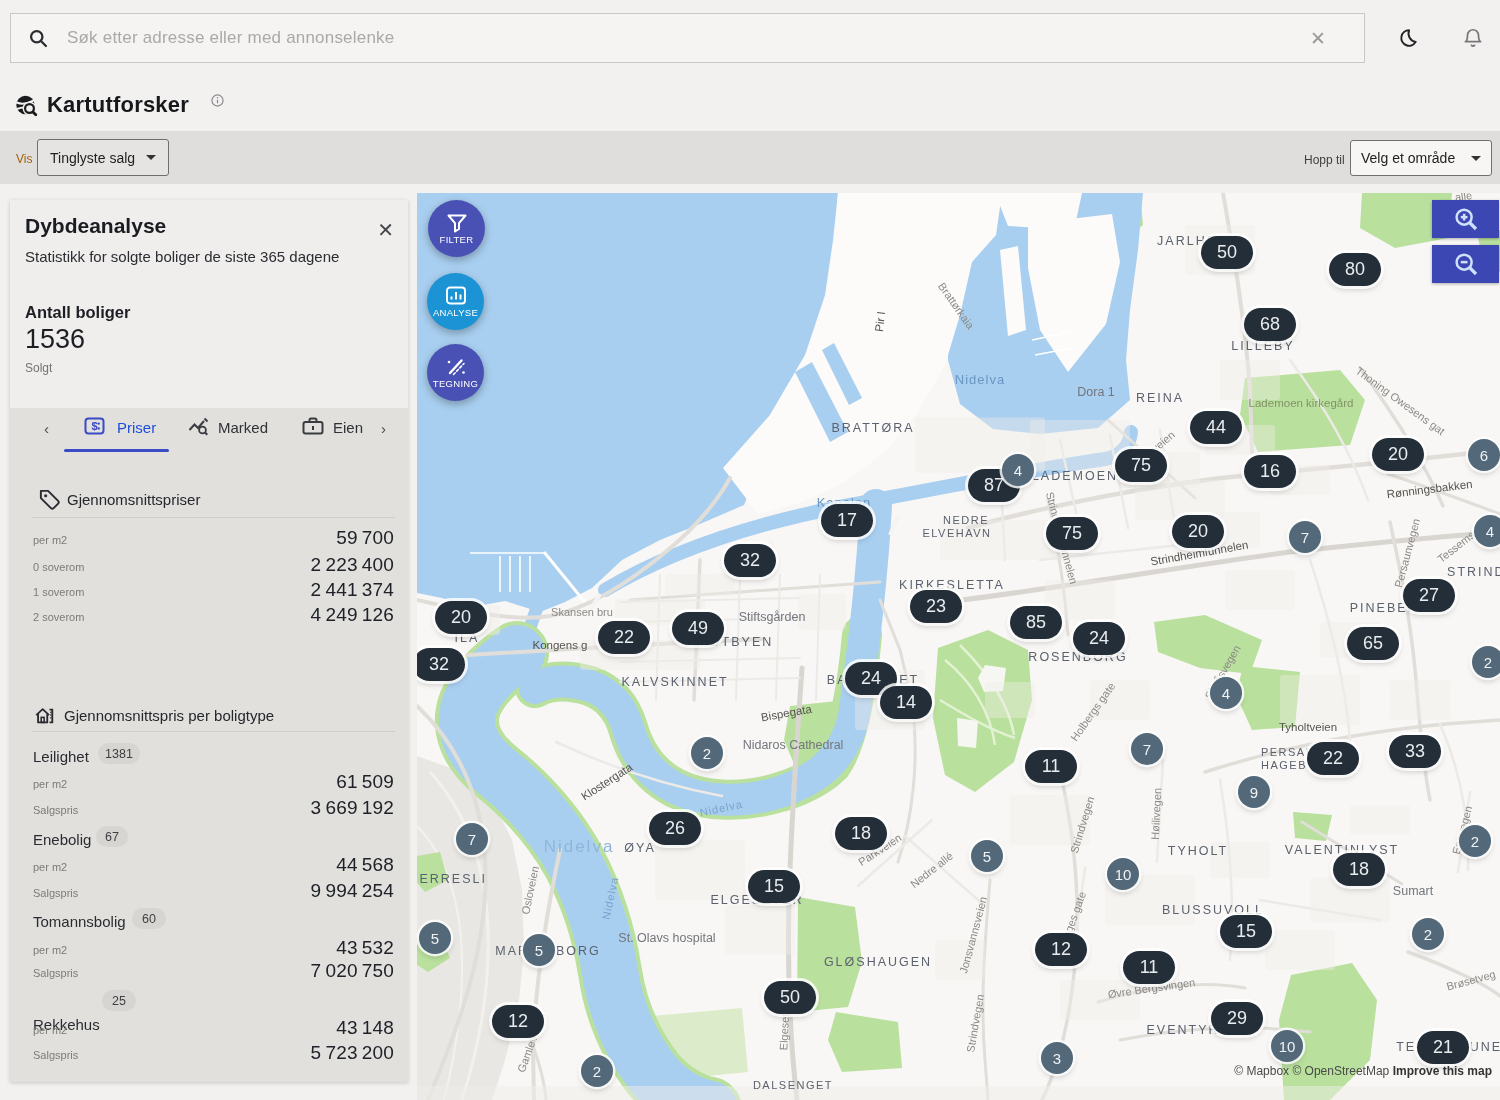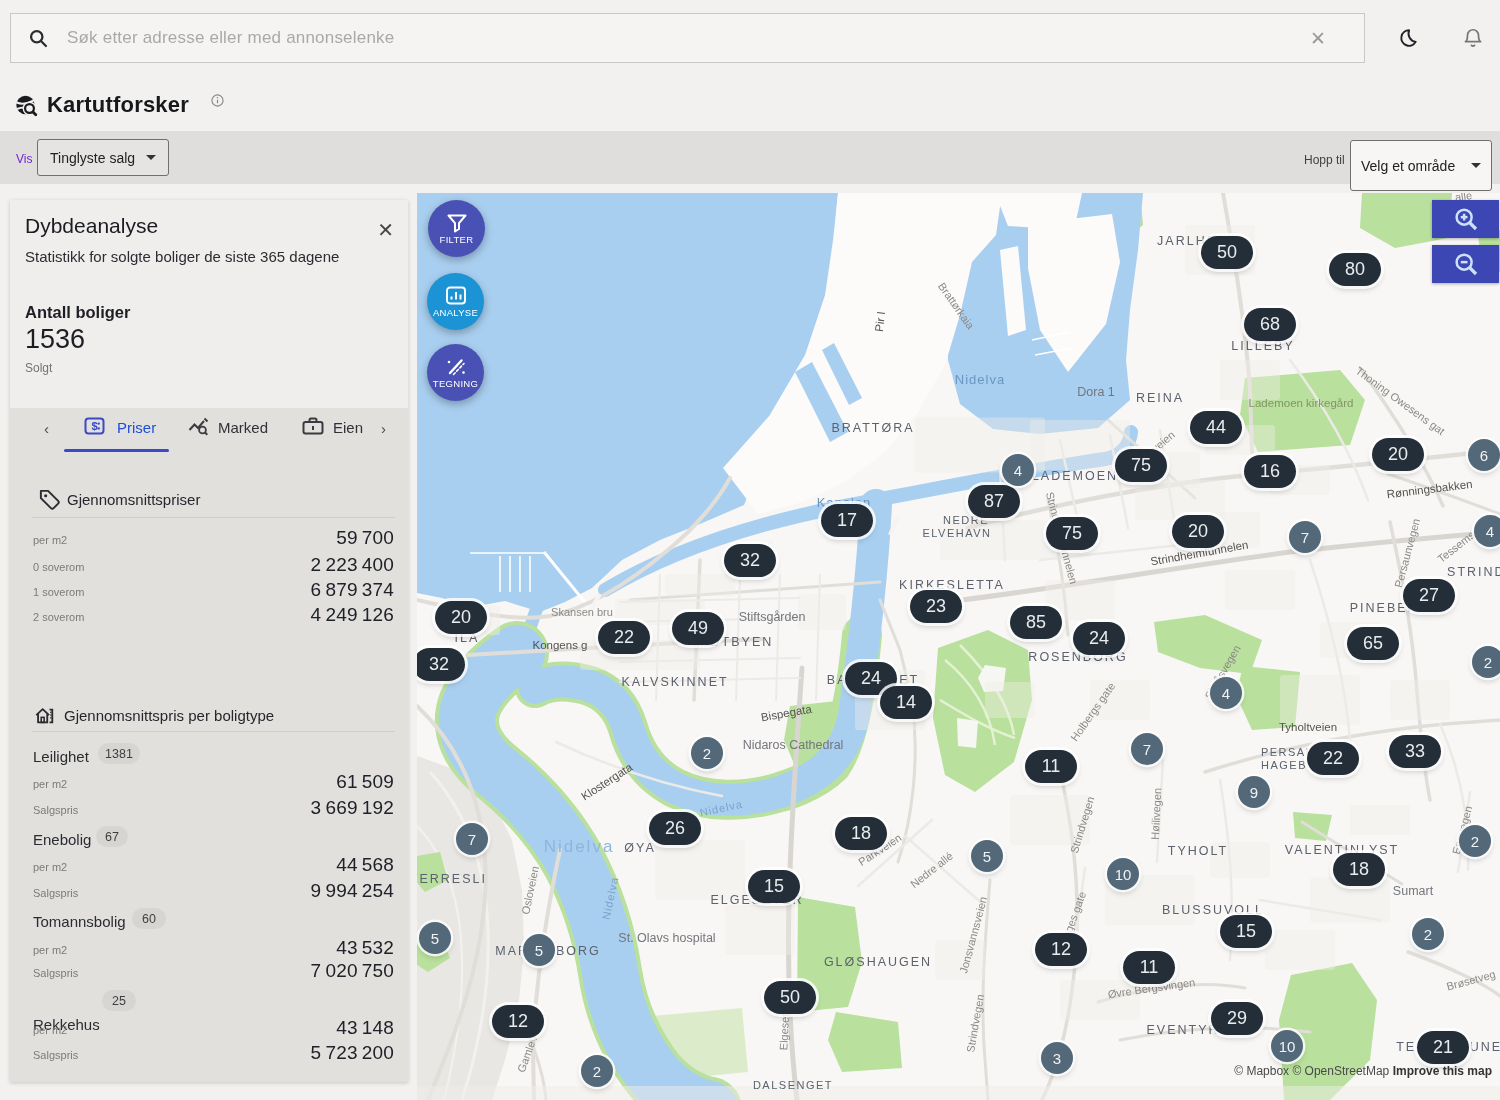--- a/index.html
+++ b/index.html
@@ -6,21 +6,21 @@
 
 .search{position:absolute;left:10px;top:13px;width:1355px;height:50px;background:#f5f4f2;border:1px solid #c9c8c6;display:flex;align-items:center;padding-left:17px}
 .search .ph{color:#a9a9a7;font-size:17px;margin-left:18px;letter-spacing:.2px}
 .search .x{position:absolute;right:38px;color:#9a9a98;font-size:19px}
 .iconbtn{position:absolute;top:27px}
 .title{position:absolute;left:14px;top:92px;display:flex;align-items:center}
 .title .t{font-size:22px;font-weight:bold;color:#17181c;letter-spacing:.2px}
 .title .i{margin-left:22px;margin-top:-6px}
 
 .toolbar{position:absolute;left:0;top:131px;width:1500px;height:53px;background:#e0dedc}
-.toolbar .vis{position:absolute;left:16px;top:21px;font-size:12px;color:#6d28d9}
+.toolbar .vis{position:absolute;left:16px;top:21px;font-size:12px;color:#a16207}
 .sel{position:absolute;border:1px solid #6f6f6d;border-radius:3px;background:#e6e4e2;font-size:14px;color:#222;display:flex;align-items:center}
 .sel .car{width:0;height:0;border-left:5px solid transparent;border-right:5px solid transparent;border-top:5px solid #333;margin-left:auto}
 .hopp{position:absolute;left:1304px;top:22px;font-size:12px;color:#3f3f3f}
 
 .map{position:absolute;left:417px;top:193px;width:1083px;height:907px;overflow:hidden;background:#f8f7f5}
 svg text{font-family:"Liberation Sans",sans-serif}
 text.pl{fill:#5b626e;font-size:12.5px;letter-spacing:2px;text-anchor:middle}
 text.pl2{fill:#5b626e;font-size:11px;letter-spacing:1.5px;text-anchor:middle}
 text.st{fill:#8b8985;font-size:11px;text-anchor:middle}
 text.stb{fill:#55544f;font-size:11.5px;text-anchor:middle}
@@ -31,21 +31,21 @@
 text.pk{fill:#84936a;font-size:11.5px;text-anchor:middle}
 .pill{position:absolute;width:52px;height:33px;background:#242e38;border-radius:17px;color:#e8ecef;font-size:18px;display:flex;align-items:center;justify-content:center;box-shadow:0 0 0 3px rgba(255,255,255,.82),0 3px 6px rgba(0,0,0,.22)}
 .circ{position:absolute;width:32px;height:32px;background:#53697a;border-radius:50%;color:#f0f3f5;font-size:15px;display:flex;align-items:center;justify-content:center;box-shadow:0 0 0 2.5px rgba(255,255,255,.82),0 3px 6px rgba(0,0,0,.2)}
 .fab{position:absolute;width:57px;height:57px;border-radius:50%;display:flex;flex-direction:column;align-items:center;justify-content:center;color:#fff;font-size:9.5px;letter-spacing:.3px;box-shadow:0 3px 8px rgba(0,0,0,.3)}
 .fab svg{margin-bottom:1px}
 .zoomb{position:absolute;left:1015px;width:67px;height:38px;background:#3c47b4;display:flex;align-items:center;justify-content:center;box-shadow:0 1px 3px rgba(0,0,0,.3)}
 .attr{position:absolute;right:8px;bottom:22px;font-size:12px;color:#4a4a4a}
 .attr b{color:#343434}
 
 .panel{position:absolute;left:10px;top:200px;width:398px;height:882px;background:#efeeec;box-shadow:0 1px 4px rgba(0,0,0,.18)}
-.panel .hd{position:absolute;left:15px;top:14px;font-size:21px;font-weight:normal;color:#1b1c22}
+.panel .hd{position:absolute;left:15px;top:14px;font-size:21px;font-weight:bold;color:#1b1c22}
 .panel .x{position:absolute;right:14px;top:18px;font-size:20px;color:#46474b}
 .panel .sub{position:absolute;left:15px;top:48px;font-size:15px;color:#2c2d33}
 .panel .ab{position:absolute;left:15px;top:103px;font-size:16.5px;font-weight:bold;color:#1d1e24}
 .panel .big{position:absolute;left:15px;top:124px;font-size:27px;color:#1d1e24}
 .panel .solgt{position:absolute;left:15px;top:161px;font-size:12px;color:#74746f}
 .lower{position:absolute;left:0;top:208px;width:398px;height:674px;background:#e1e0dd}
 .tabs{position:absolute;left:0;top:0;width:398px;height:47px}
 .tabs .ch{position:absolute;top:12px;font-size:15px;color:#4a4b50}
 .tabs .ic{position:absolute;top:9px}
 .tabs .tx{position:absolute;top:11px;font-size:15px}
@@ -88,21 +88,21 @@
     <span class="i"><svg width="13" height="13" viewBox="0 0 14 14">
         <circle cx="7" cy="7" r="6" fill="none" stroke="#85858a" stroke-width="1.2"></circle>
         <line x1="7" y1="6.2" x2="7" y2="10" stroke="#85858a" stroke-width="1.3"></line>
         <circle cx="7" cy="4" r=".8" fill="#85858a"></circle>
       </svg></span>
   </div>
 <div class="toolbar">
   <span class="vis">Vis</span>
   <div class="sel" style="left:37px;top:8px;width:132px;height:37px;padding:17px 12px">Tinglyste salg<span class="car"></span></div>
   <span class="hopp">Hopp til</span>
-  <div class="sel" style="left:1350px;top:9px;width:142px;height:51px;padding:5px 10px;background:#f7f6f4">Velg et område<span class="car"></span></div>
+  <div class="sel" style="left:1350px;top:9px;width:142px;height:36px;padding:5px 10px;background:#f7f6f4">Velg et område<span class="car"></span></div>
 </div>
 <div class="map">
 <svg width="1083" height="907" viewBox="0 0 1083 907" style="position:absolute;left:0;top:0">
 <g transform="translate(-417,-193)">
 <rect x="417" y="193" width="1083" height="907" fill="#f8f7f5"></rect>
 <polygon points="417,756 462,772 492,800 512,840 522,890 524,950 518,1010 505,1060 492,1100 417,1100" fill="#e9e7e3"></polygon>
 <path d="M 430,772 C 465,810 486,865 488,930 C 490,990 478,1050 462,1100" stroke="#f3f1ee" stroke-width="3" fill="none"></path>
 <path d="M 417,826 C 446,856 461,902 462,960 C 463,1010 454,1060 444,1100" stroke="#f3f1ee" stroke-width="2" fill="none"></path>
 <polygon points="1245,378 1340,370 1365,400 1350,445 1258,452 1240,415" fill="#b9e09c"></polygon>
 <polygon points="1098,193 1140,193 1143,225 1120,243 1098,230" fill="#b9e09c"></polygon>
@@ -301,21 +301,21 @@
 <text class="pk" x="1301" y="407">Lademoen kirkegård</text>
 </g>
     </svg>
 <div class="pill" style="left:784px;top:43px">50</div>
 <div class="pill" style="left:912px;top:60px">80</div>
 <div class="pill" style="left:827px;top:115px">68</div>
 <div class="pill" style="left:773px;top:218px">44</div>
 <div class="pill" style="left:698px;top:256px">75</div>
 <div class="pill" style="left:827px;top:262px">16</div>
 <div class="pill" style="left:955px;top:245px">20</div>
-<div class="pill" style="left:551px;top:292px">87</div>
+<div class="pill" style="left:551px;top:276px">87</div>
 <div class="pill" style="left:404px;top:311px">17</div>
 <div class="pill" style="left:629px;top:324px">75</div>
 <div class="pill" style="left:755px;top:322px">20</div>
 <div class="pill" style="left:307px;top:351px">32</div>
 <div class="pill" style="left:493px;top:397px">23</div>
 <div class="pill" style="left:593px;top:413px">85</div>
 <div class="pill" style="left:656px;top:429px">24</div>
 <div class="pill" style="left:986px;top:386px">27</div>
 <div class="pill" style="left:930px;top:434px">65</div>
 <div class="pill" style="left:18px;top:408px">20</div>
@@ -431,21 +431,21 @@
     <div class="r" style="top:119px">
         <span class="rl">per m2</span>
         <span class="rv">59 700</span>
       </div>
       <div class="r" style="top:146px">
         <span class="rl">0 soverom</span>
         <span class="rv">2 223 400</span>
       </div>
       <div class="r" style="top:171px">
         <span class="rl">1 soverom</span>
-        <span class="rv">6 879 374</span>
+        <span class="rv">2 441 374</span>
       </div>
       <div class="r" style="top:196px">
         <span class="rl">2 soverom</span>
         <span class="rv">4 249 126</span>
       </div>
     <div class="secic" style="left:23px;top:297px"><svg width="23" height="22" viewBox="0 0 24 24">
           <path d="M3 11 L10 4.5 L17 11 M5 9.5 V19 H15 V9.5" fill="none" stroke="#2a2b30" stroke-width="2" stroke-linejoin="round"></path>
           <rect x="8.4" y="13.5" width="3.2" height="5.5" fill="none" stroke="#2a2b30" stroke-width="1.7"></rect>
           <path d="M17.5 5 h3 v14 h-3" fill="none" stroke="#2a2b30" stroke-width="2"></path>
           <circle cx="19" cy="8" r=".9" fill="#2a2b30"></circle>

